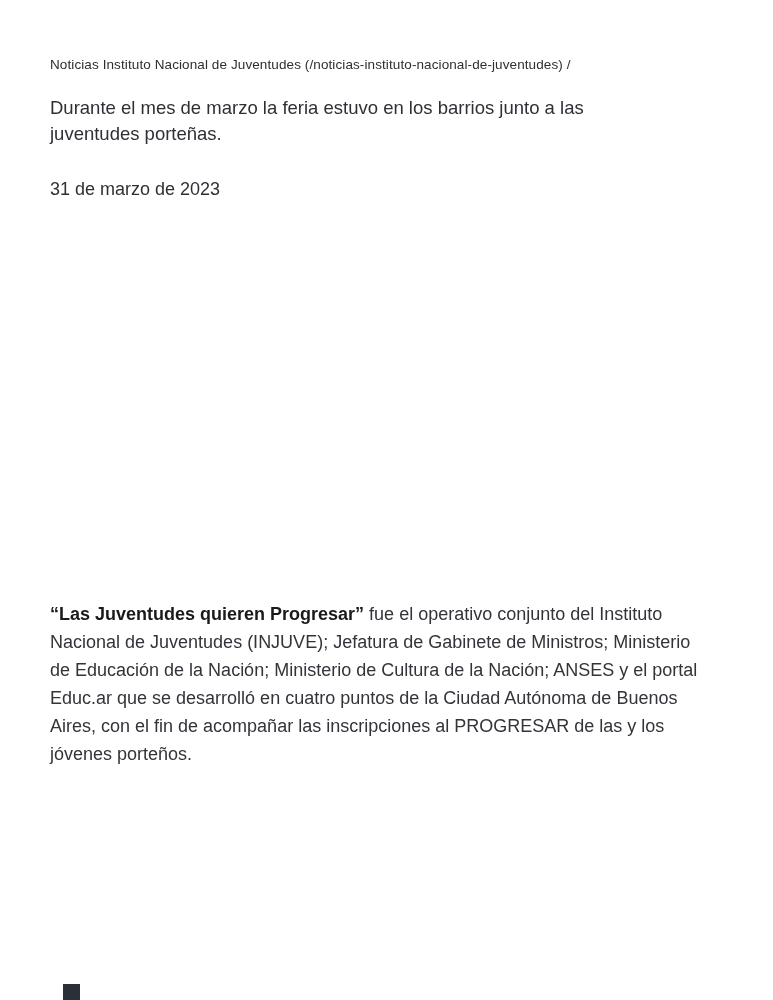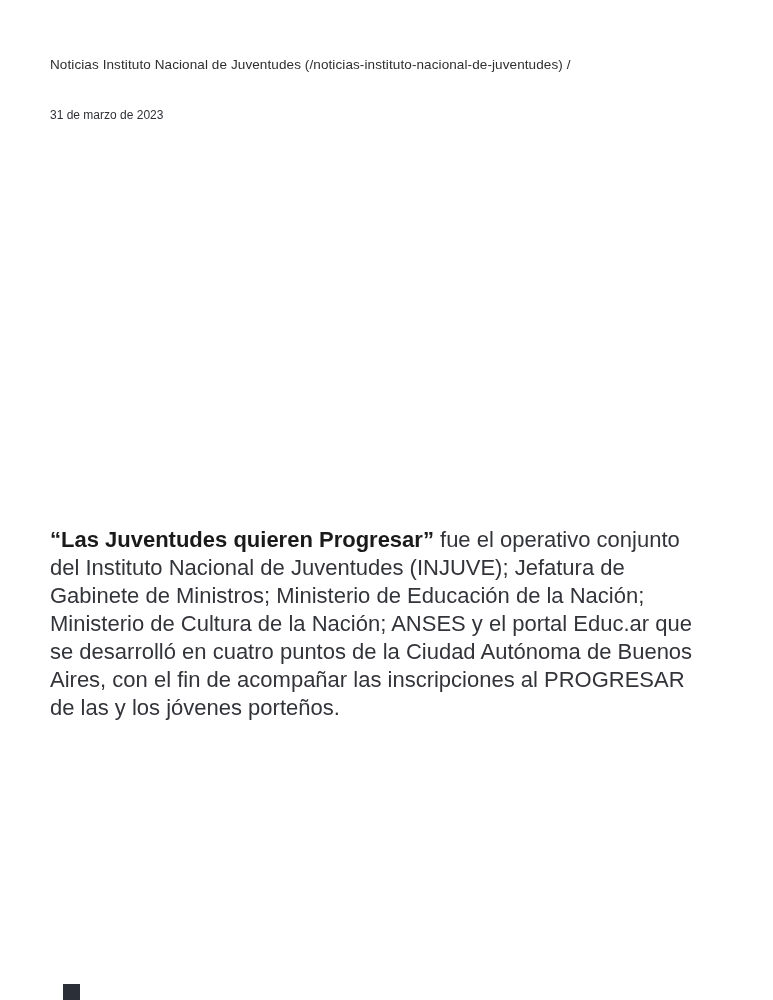--- a/index.html
+++ b/index.html
@@ -40,31 +40,31 @@
   .article-lead {
     margin-top: 22px;
     max-width: 600px;
     font-size: 18.5px;
     line-height: 26px;
     color: #2f3036;
     font-weight: 400;
   }
   .article-date {
     margin-top: 34px;
-    font-size: 12px;
+    font-size: 18px;
     line-height: 17px;
     color: #2f3036;
   }
   .media-space {
     height: 402px;
     background: #ffffff;
   }
   .article-body {
     max-width: 655px;
-    font-size: 22px;
+    font-size: 18px;
     line-height: 28px;
     color: #33343a;
   }
   .article-body strong {
     font-weight: 700;
     color: #1a1a1a;
   }
   .footer-fragment {
     position: absolute;
     left: 63px;
@@ -77,20 +77,21 @@
 <body>
 
 <div class="page">
   <div class="content">
 
     <nav class="breadcrumb">
       <a href="#">Noticias Instituto Nacional de Juventudes (/noticias-instituto-nacional-de-juventudes)</a><span> /</span>
     </nav>
 
 
+    <p class="article-lead">Durante el mes de marzo la feria estuvo en los barrios junto a las juventudes porteñas.</p>
 
     <p class="article-date">31 de marzo de 2023</p>
 
     <div class="media-space"></div>
 
     <p class="article-body"><strong>“Las Juventudes quieren Progresar”</strong><span> fue el operativo conjunto del Instituto Nacional de Juventudes (INJUVE); Jefatura de Gabinete de Ministros; Ministerio de Educación de la Nación; Ministerio de Cultura de la Nación; ANSES y el portal Educ.ar que se desarrolló en cuatro puntos de la Ciudad Autónoma de Buenos Aires, con el fin de acompañar las inscripciones al PROGRESAR de las y los jóvenes porteños.</span></p>
 
   </div>
 
   <div class="footer-fragment" style="background-color:#2b2f38"></div>

